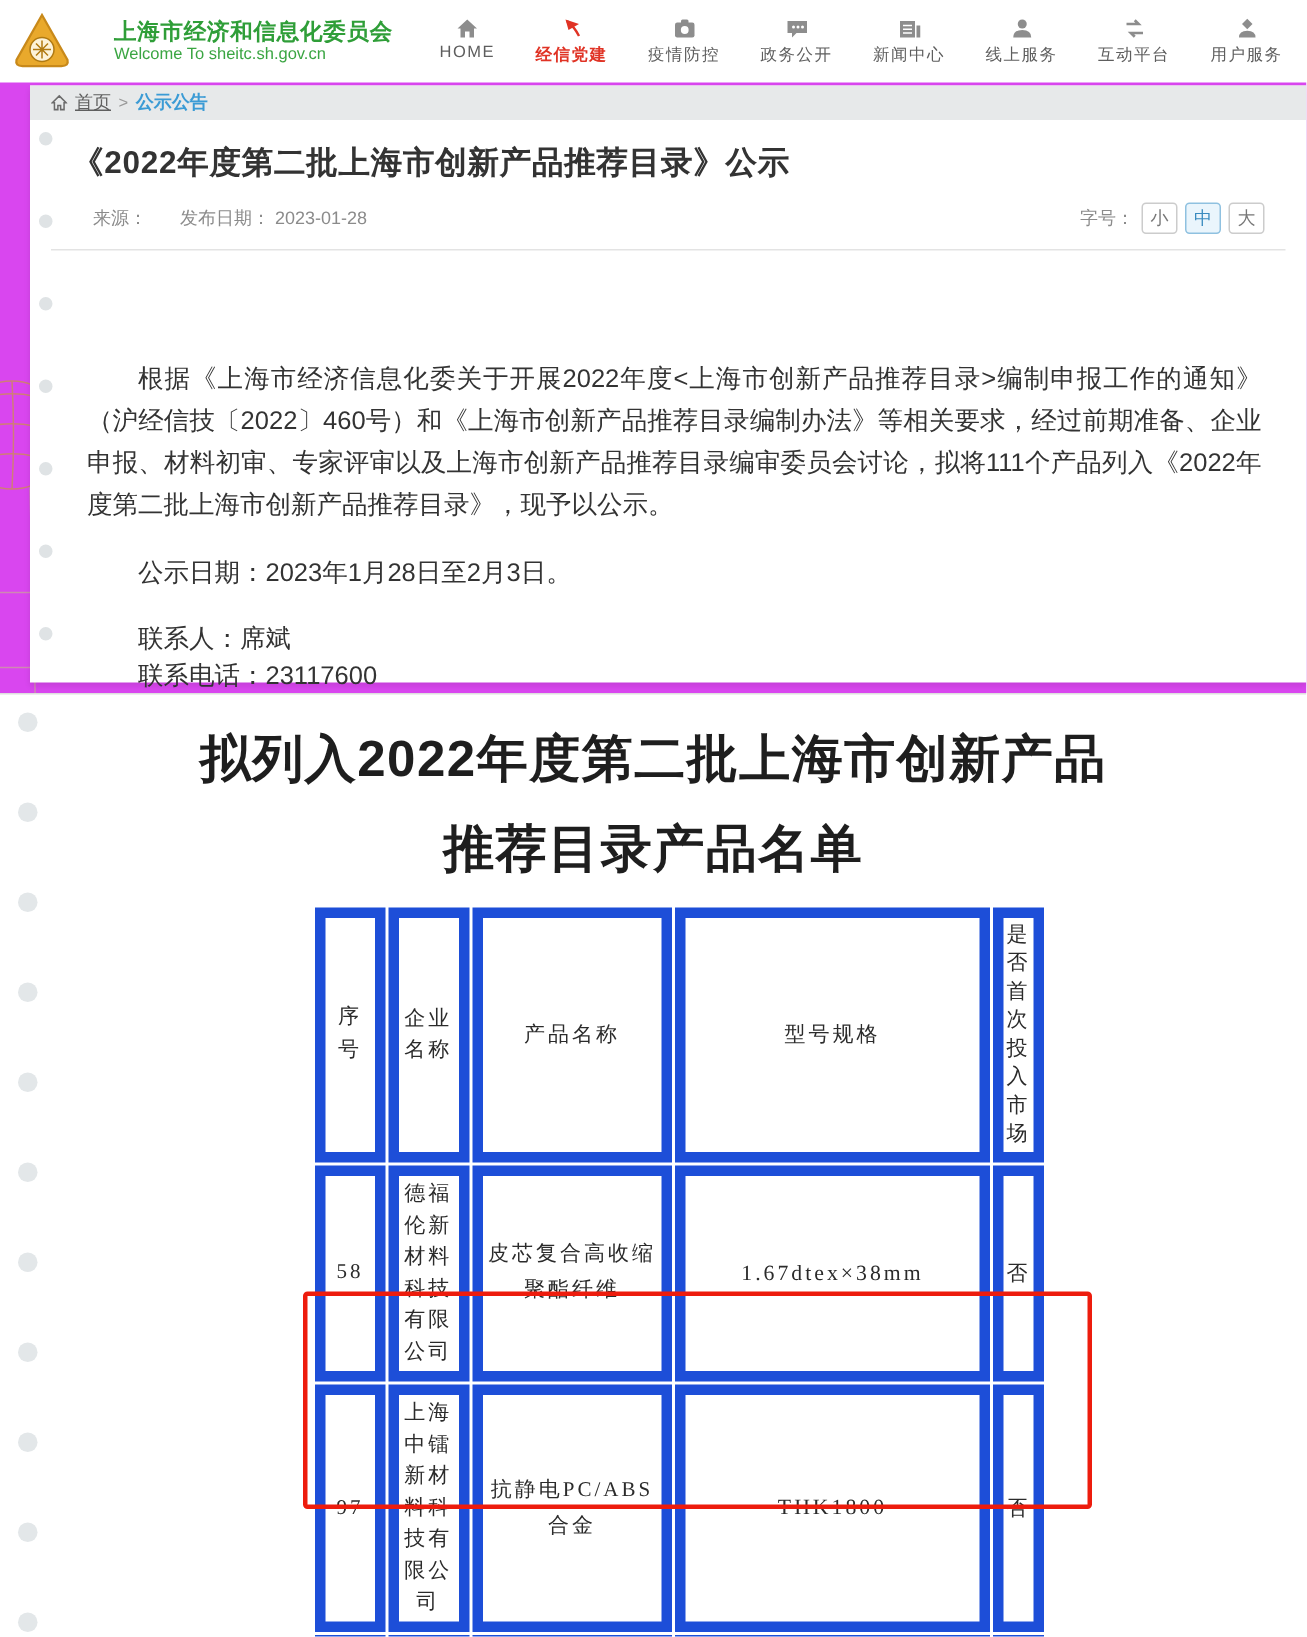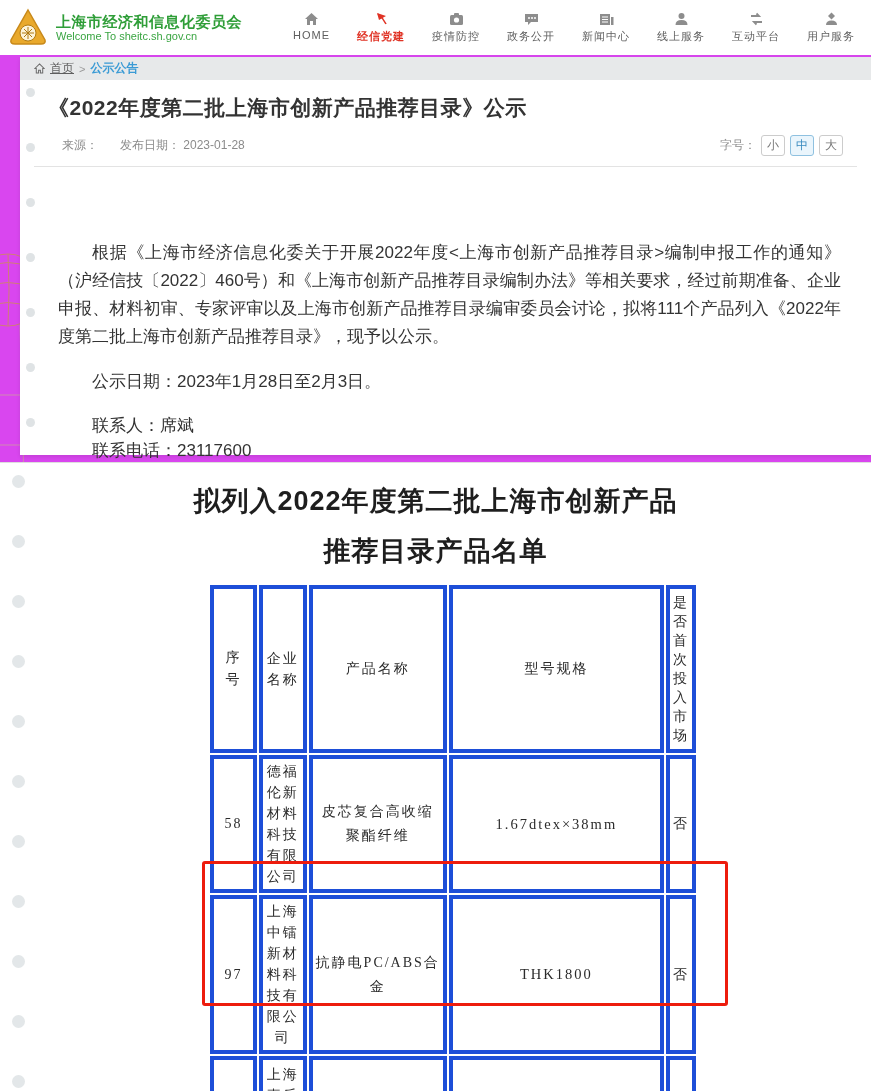--- a/index.html
+++ b/index.html
@@ -2,21 +2,21 @@
 <html><head>
 <meta charset="utf-8">
 <style>
   * { margin:0; padding:0; box-sizing:border-box; }
   html,body { width:871px; height:1091px; overflow:hidden; background:#fff;
     font-family:"Liberation Sans", sans-serif; }
   
   .site-header { height:55px; background:#fff; display:flex; align-items:center; padding:0 10px 0 8px; }
   .logo-wrap { display:flex; align-items:center; gap:8px; }
   .logo-svg { width:40px; height:40px; flex:0 0 auto; }
-  .site-names { line-height:1.15; }
+  .site-names { line-height:1.15;margin-left:20px; }
   .site-name { color:#2f9e38; font-size:15px; font-weight:bold; letter-spacing:.5px; }
   .site-sub { color:#3aa542; font-size:11px; }
   .main-nav { margin-left:auto; display:flex; gap:27px; padding-right:6px;text-align:center; }
   .nav-item { display:flex; flex-direction:column; align-items:center; gap:3px; cursor:pointer; }
   .nav-item .nico { height:15px; display:flex; align-items:center; color:#8d8d8d; }
   .nav-item .nlabel { font-size:11px; color:#5e5e5e; letter-spacing:1px; white-space:nowrap; }
   .nav-item.active .nico { color:#e03325; }
   .nav-item.active .nlabel { color:#e03325; font-weight:bold; }
   
   .mid { position:relative; height:407px; background:#d946ef; }
@@ -40,28 +40,28 @@
   .art-body { margin:0 30px 0 38px; font-size:17px; color:#333; }
   .para { margin-top:72px; line-height:28px; text-indent:2em; text-align:justify; }
   .notice-line { margin-top:17px; line-height:28px; text-indent:2em; }
   .contact-block { margin-top:17px; }
   .contact-line { line-height:25px; }
   
   .dot { position:absolute; border-radius:50%; background:#dfe3e5; }
   .watermark { position:absolute; left:-14px; top:140px; opacity:.6; pointer-events:none; }
   
   .doc { position:relative; background:#fff; border-top:1px solid #dedede; height:629px; }
-  .doc-title { text-align:center; font-size:27px; font-weight:700; color:#1e1e1e;
+  .doc-title { text-align:center; font-size:34px; font-weight:700; color:#1e1e1e;
     letter-spacing:1px; font-family:"Liberation Sans", sans-serif; }
   .doc-title.l1 { padding-top:20px; }
   .doc-title.l2 { margin-top:14px; }
   .doc-table-wrap { margin:14px 0 0 208px; width:490px; }
   table.doc-table { border-collapse:separate; border-spacing:2px; font-family:"Liberation Serif", serif;
     color:#2b2b2b; font-size:14px; }
-  table.doc-table td, table.doc-table th { border:4px solid #1d4ed8; vertical-align:middle;
+  table.doc-table td, table.doc-table th { border:7px solid #1d4ed8; vertical-align:middle;
     text-align:center; font-weight:normal; letter-spacing:2px; padding:2px; }
   .col-no { width:49px; }
   .col-company { width:42px; }
   .col-product { width:146px; }
   .col-spec { width:226px;margin-left:20px; }
   .col-first { width:30px; }
   tr.hdr { height:168px; }
   tr.r0 { height:110px; }
   tr.r1 { height:142px; }
   tr.r2 { height:120px; }

